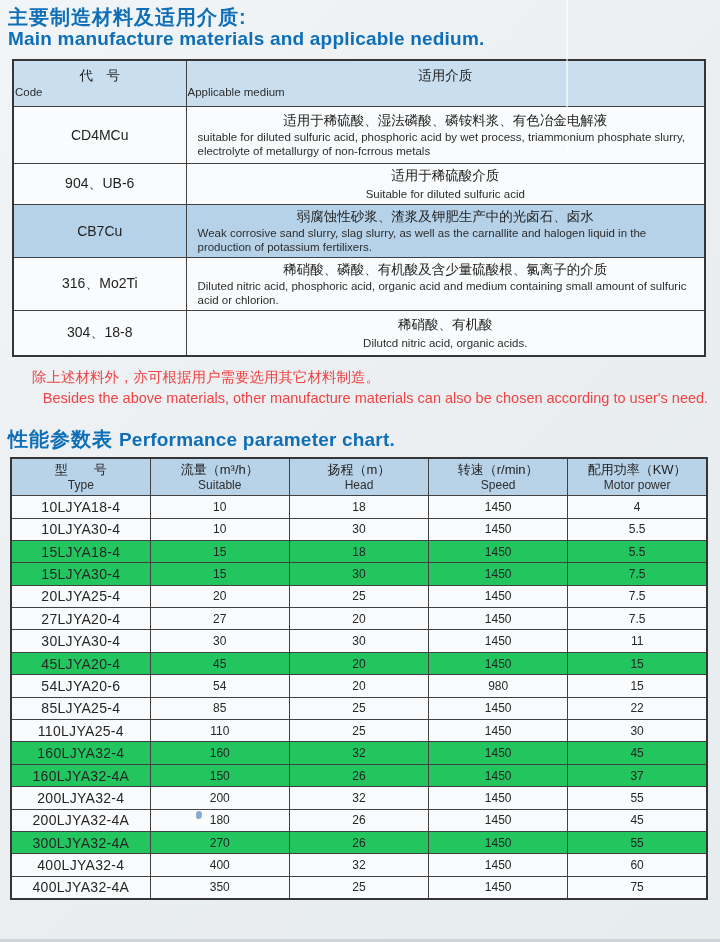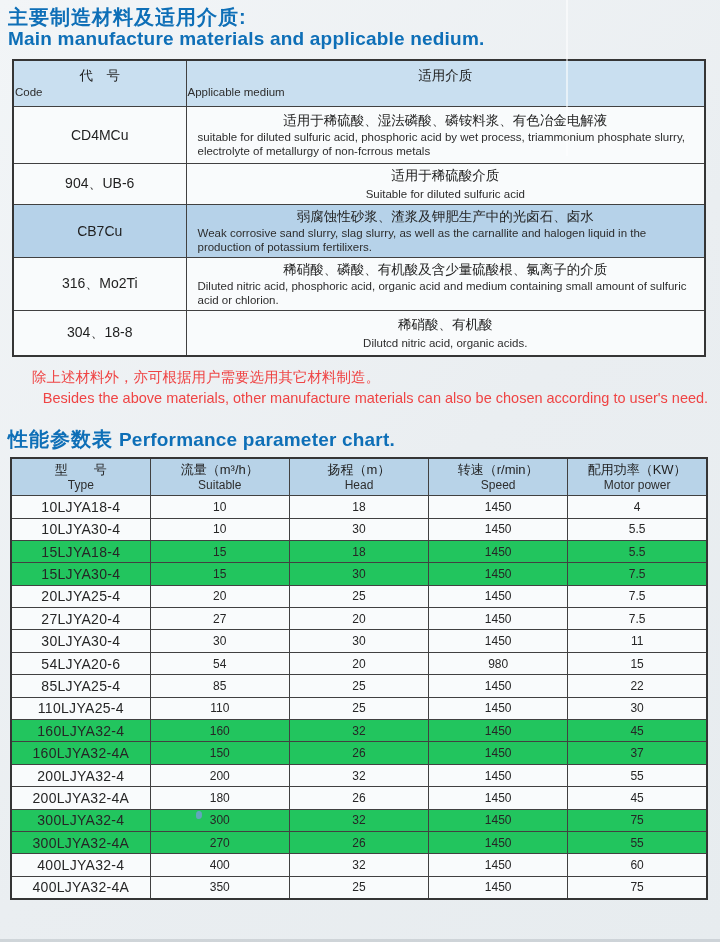--- a/index.html
+++ b/index.html
@@ -206,20 +206,27 @@
         <td>1450</td>
         <td>7.5</td>
       </tr>
       <tr>
         <td>30LJYA30-4</td>
         <td>30</td>
         <td>30</td>
         <td>1450</td>
         <td>11</td>
       </tr>
+      <tr class="hl">
+        <td>45LJYA20-4</td>
+        <td>45</td>
+        <td>20</td>
+        <td>1450</td>
+        <td>15</td>
+      </tr>
       <tr>
         <td>54LJYA20-6</td>
         <td>54</td>
         <td>20</td>
         <td>980</td>
         <td>15</td>
       </tr>
       <tr>
         <td>85LJYA25-4</td>
         <td>85</td>
@@ -256,27 +263,20 @@
         <td>55</td>
       </tr>
       <tr>
         <td>200LJYA32-4A</td>
         <td>180</td>
         <td>26</td>
         <td>1450</td>
         <td>45</td>
       </tr>
       <tr class="hl">
-        <td>300LJYA32-4</td>
-        <td>300</td>
-        <td>32</td>
-        <td>1450</td>
-        <td>75</td>
-      </tr>
-      <tr class="hl">
         <td>300LJYA32-4A</td>
         <td>270</td>
         <td>26</td>
         <td>1450</td>
         <td>55</td>
       </tr>
       <tr>
         <td>400LJYA32-4</td>
         <td>400</td>
         <td>32</td>

